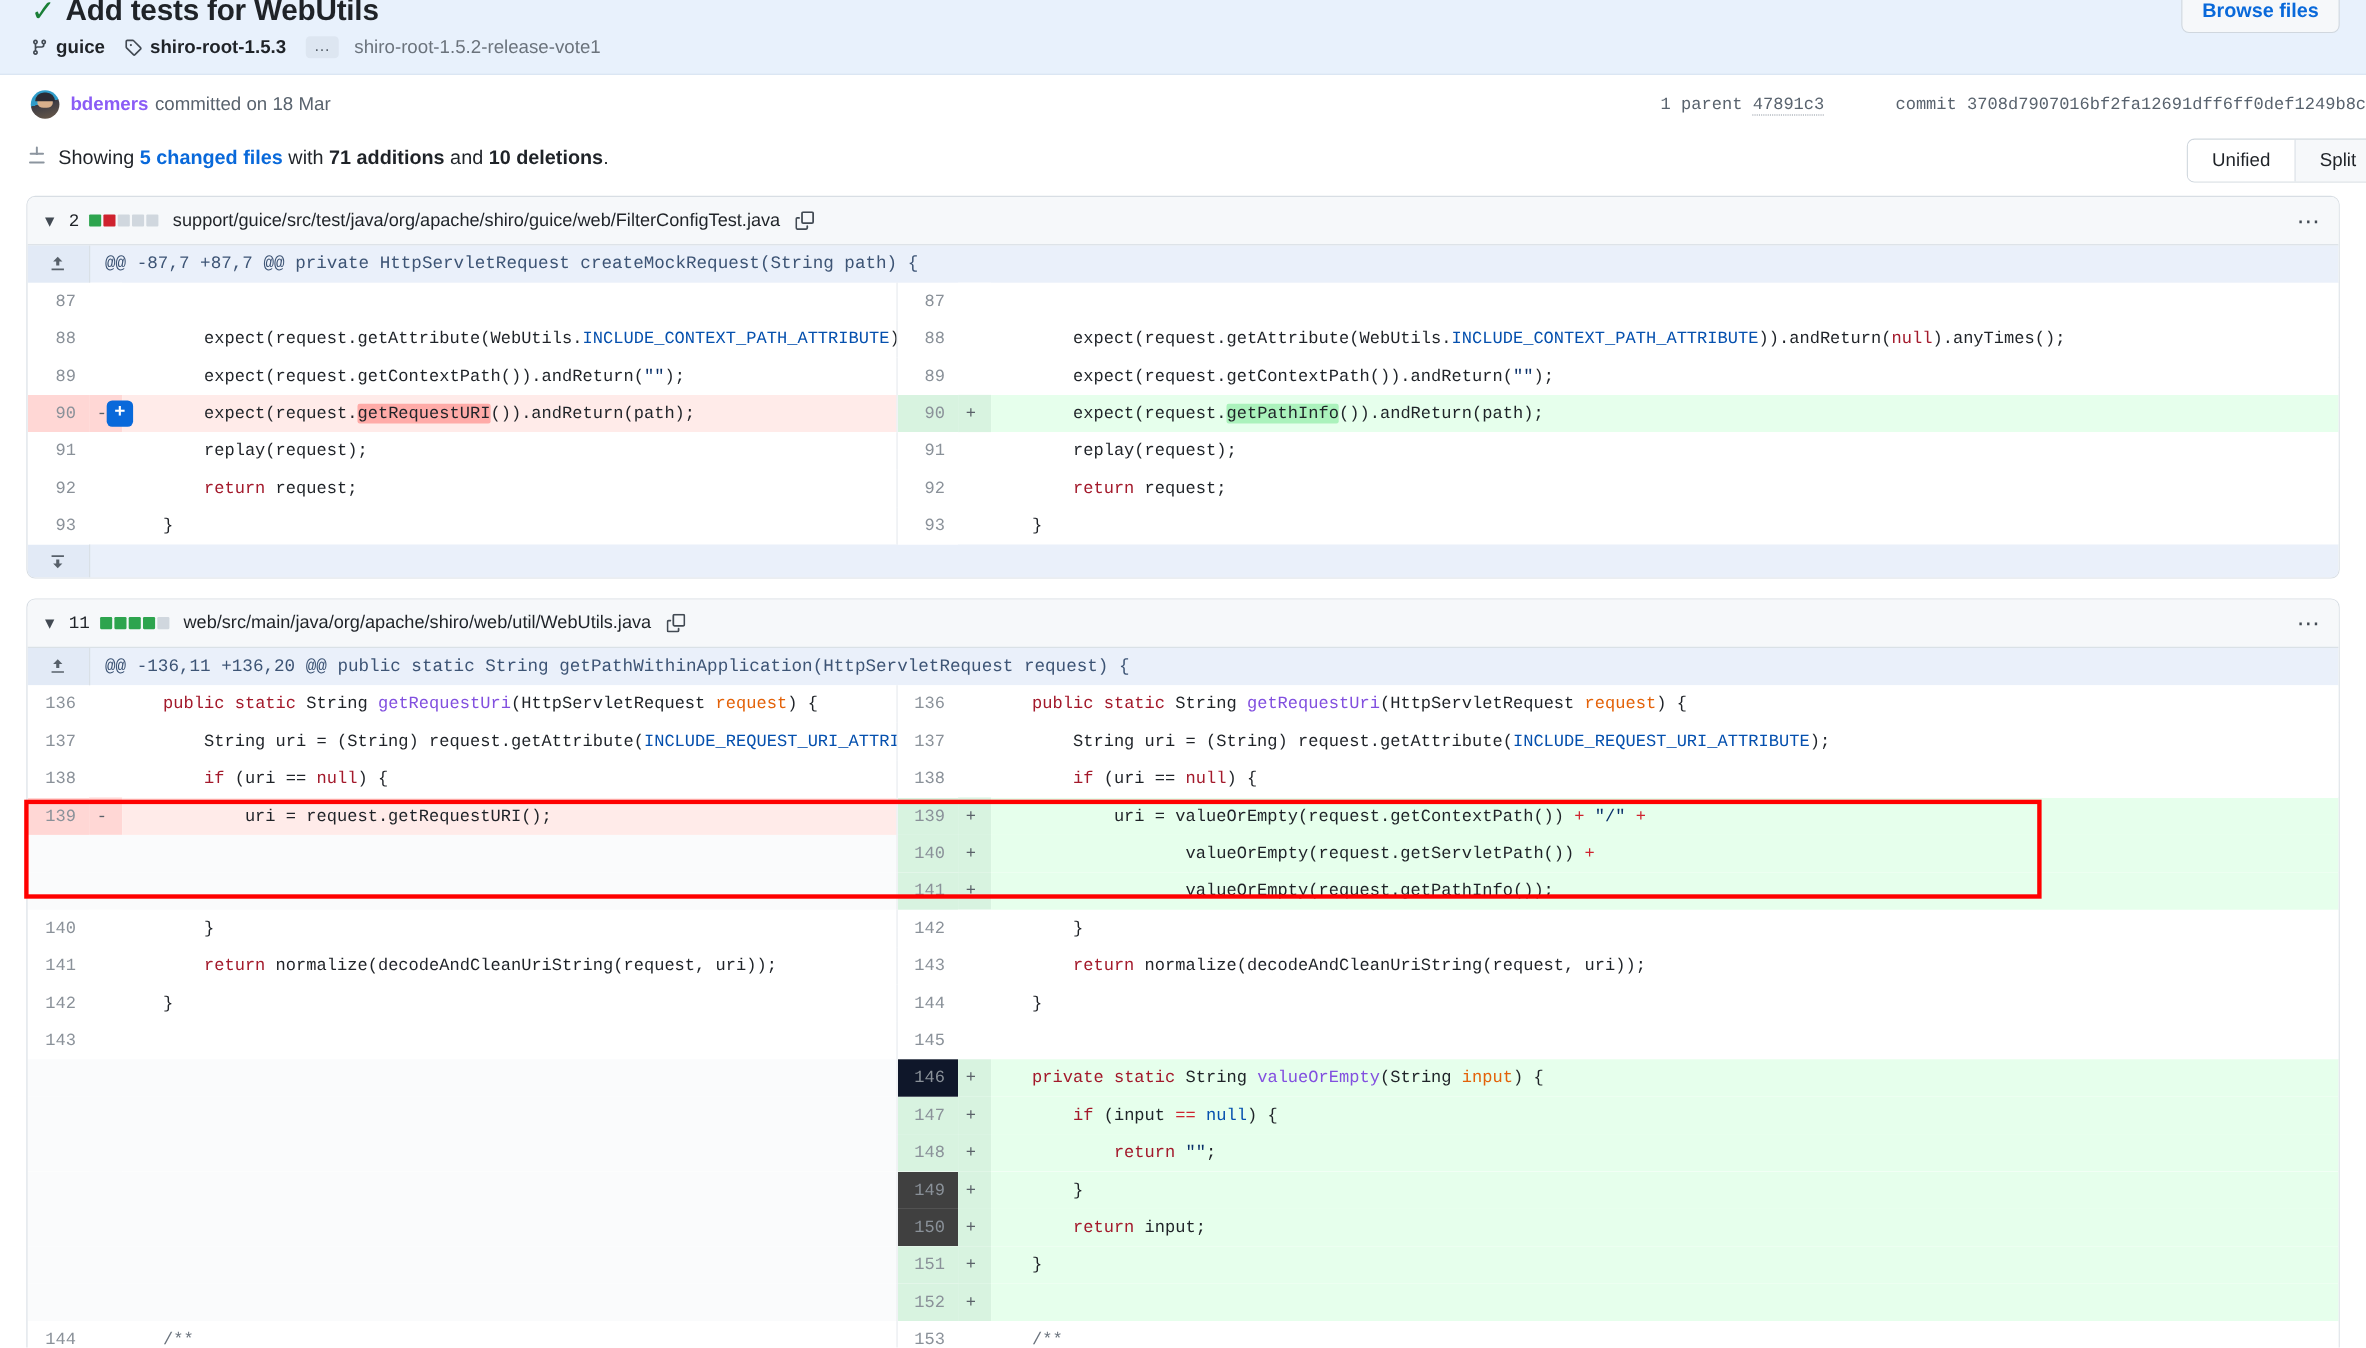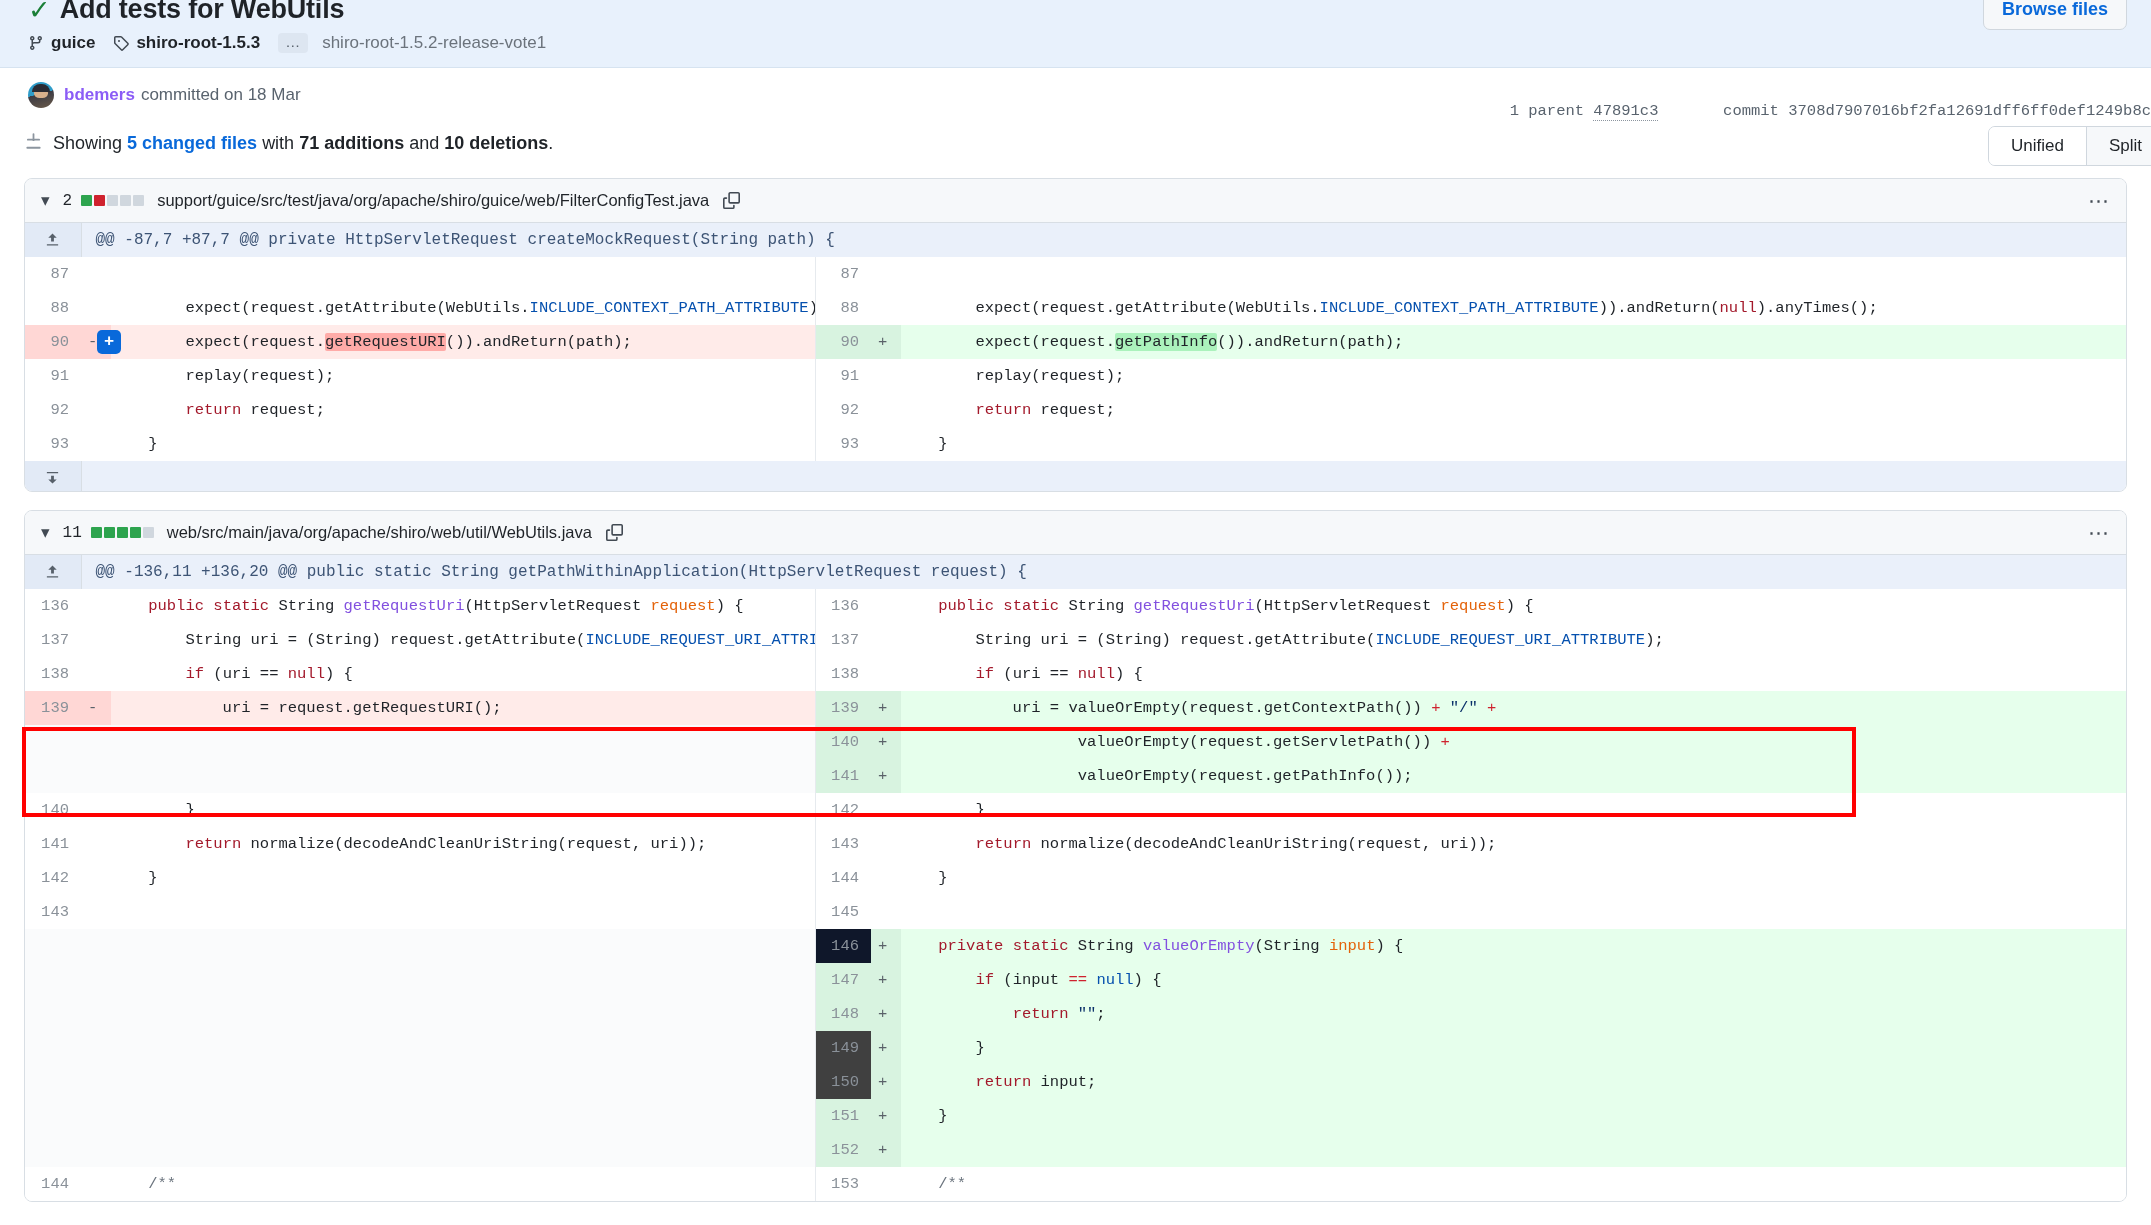--- a/index.html
+++ b/index.html
@@ -61,21 +61,21 @@
     content:""; position:absolute; left:6px; top:5px; width:14px; height:11px;
     border-radius:50% 50% 40% 40%; background:#d8b08c;
   }
   .avatar::before {
     content:""; position:absolute; left:4px; top:2px; width:18px; height:8px;
     border-radius:9px 9px 0 0; background:#2b2b33; z-index:2;
   }
   .author-name { font-weight: 600; color: #8b5cf6; font-size: 17px; }
   .author-sub { color: #59636e; font-size: 17px; margin-left: 6px; }
   .commit-meta {
-    position: absolute; right: 0px; top: 34px;
+    position: absolute; right: 0px; top: 18px;
     font-family: "Liberation Mono", monospace; font-size: 15.5px;
     color: #59636e; white-space: nowrap;
   }
   .commit-meta .sha { color: #59636e; border-bottom: 1px dotted #8c959f; }
   .commit-meta .gap { display: inline-block; width: 46px; }
 
   
   .toolbar {
     position: relative; padding: 18px 24px 14px 24px;
     display: flex; align-items: center; height: 58px;
@@ -310,20 +310,29 @@
       <tr class="ctx">
         <td class="num">88</td>
         <td class="mark"></td>
         <td class="code lsep">        expect(request.getAttribute(WebUtils.<span class="cn">INCLUDE_CONTEXT_PATH_ATTRIBUTE</span>)).andReturn().anyTimes();</td>
         <td class="num">88</td>
         <td class="mark"></td>
         <td class="code">        expect(request.getAttribute(WebUtils.<span class="cn">INCLUDE_CONTEXT_PATH_ATTRIBUTE</span>)).andReturn(<span class="k">null</span>).anyTimes();</td>
             <td></td>
       </tr>
 
+      <tr class="ctx">
+        <td class="num">89</td>
+        <td class="mark"></td>
+        <td class="code lsep">        expect(request.getContextPath()).andReturn(<span class="st">""</span>);</td>
+        <td class="num">89</td>
+        <td class="mark"></td>
+        <td class="code">        expect(request.getContextPath()).andReturn(<span class="st">""</span>);</td>
+            <td></td>
+      </tr>
 
       <tr>
         <td class="num" style="background:#ffd7d5">90</td>
         <td class="mark" style="background:#ffd7d5;position:relative">
           <span class="plus-btn">+</span>
           <span>-</span>
         </td>
         <td class="code lsep" style="background:#ffebe9">        expect(request.<span class="hl-del">getRequestURI</span>()).andReturn(path);</td>
         <td class="num" style="background:#d8f3e0">90</td>
         <td class="mark" style="background:#d8f3e0">+</td>

